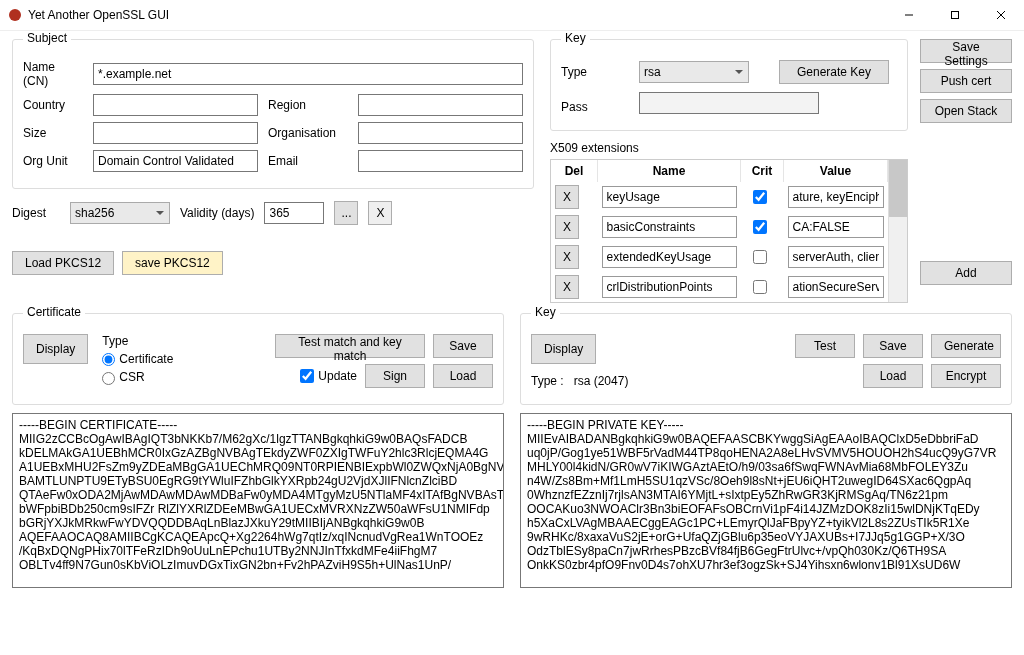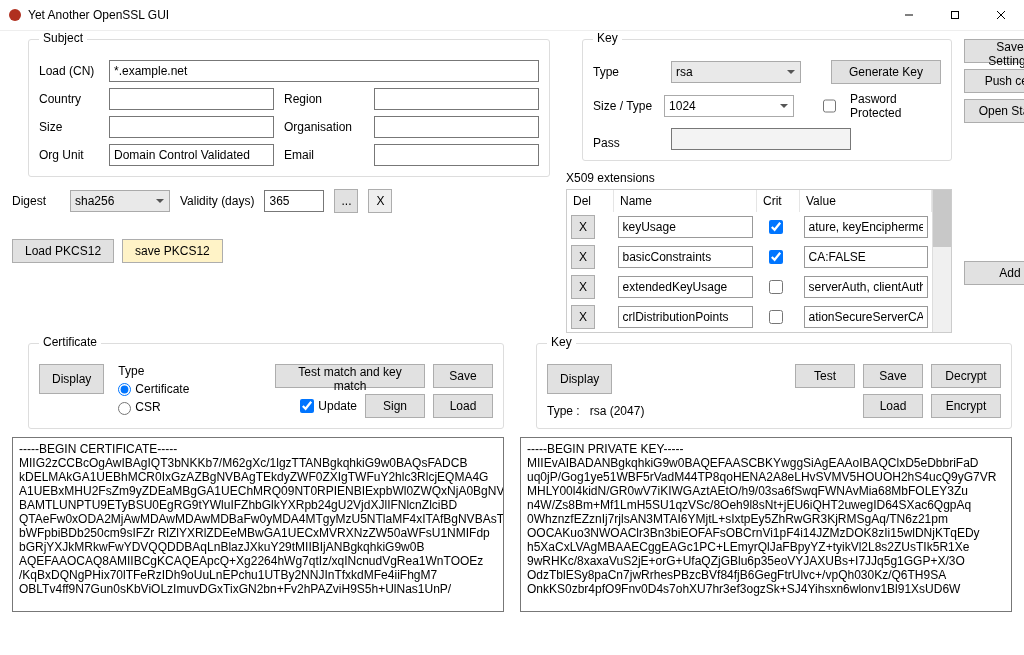--- a/index.html
+++ b/index.html
@@ -30,22 +30,21 @@
   }
   .content {
     padding: 8px 12px;
   }
   .row { display: flex; }
 
   .group {
     border: 1px solid #ddd;
     border-radius: 3px;
     position: relative;
-    padding: 20px 10px 10px 10px;
-    margin-left: 16px;
+    padding: 20px 10px 16px 10px;
   }
   .group > .legend {
     position: absolute;
     top: -9px; left: 10px;
     background: #fff;
     padding: 0 4px;
   }
 
   label.fld {
     display: inline-block;
@@ -114,22 +113,22 @@
   .x509-scroll .thumb {
     background: #c8c8c8; flex: 0 0 40%;
   }
   .x509-scroll .track { flex: 1; }
 
   table.x509 {
     border-collapse: collapse;
     width: 100%;
   }
   table.x509 th {
-    font-weight: normal;
-    text-align: left;
+    font-weight: bold;
+    text-align: center;
     padding: 4px 6px;
     border-right: 1px solid #e5e5e5;
   }
   table.x509 td {
     padding: 3px 4px;
   }
   table.x509 td input[type=text] {
     width: 100%;
     border: 1px solid #999;
   }
@@ -184,21 +183,21 @@
 <div class="content">
 
   <div class="row" style="gap:16px; align-items:flex-start;">
 
     <div style="flex:0 0 440px;">
 
       <div class="group">
         <span class="legend">Subject</span>
 
         <div class="subj-grid">
-          <label class="fld">Load (CN)</label>
+          <label class="fld">Name (CN)</label>
           <input type="text" class="full" value="*.example.net" style="">
 
           <label class="fld">Country</label>
           <input type="text" style="">
           <label class="fld">Region</label>
           <input type="text" style="">
 
           <label class="fld">Size</label>
           <input type="text" style="">
           <label class="fld">Organisation</label>
@@ -235,32 +234,25 @@
     </div>
 
     <div style="flex:1; display:flex; gap:12px; align-items:flex-start;">
 
       <div style="flex:1;">
         <div class="group">
           <span class="legend">Key</span>
 
           <div class="row" style="align-items:center; gap:10px; margin-bottom:8px;">
             <label class="fld" style="width:68px">Type</label>
-            <span class="select-wrap"><select style="width:130px"><option>rsa</option></select></span>
+            <span class="select-wrap"><select style="width:110px"><option>rsa</option></select></span>
             <span style="width:10px"></span>
             <button class="win" style="width:110px">Generate Key</button>
           </div>
 
-          <div class="row" style="align-items:center; gap:10px; margin-bottom:8px;">
-            <label class="fld" style="width:68px">Size / Type</label>
-            <span class="select-wrap"><select style="width:130px; background:#fff;"><option>1024</option></select></span>
-            <span style="width:10px"></span>
-            <input type="checkbox" style="">
-            <label>Pasword Protected</label>
-          </div>
 
           <div class="row" style="align-items:flex-end; gap:10px;">
             <label class="fld" style="width:68px">Pass</label>
             <input type="text" style="width: 180px; background: rgb(243, 243, 243);">
           </div>
         </div>
 
         <div style="height:10px"></div>
 
         <div>
@@ -357,21 +349,21 @@
       <div class="row" style="align-items:flex-start; gap:14px;">
         <div>
           <button class="win" style="height:30px">Display</button>
           <div style="margin-top:10px; white-space:pre">Type :   rsa (2047)</div>
         </div>
         <div style="flex:1"></div>
         <div>
           <div class="row" style="gap:8px; justify-content:flex-end;">
             <button class="win" style="width:60px">Test</button>
             <button class="win" style="width:60px">Save</button>
-            <button class="win" style="width:70px">Decrypt</button>
+            <button class="win" style="width:70px">Generate</button>
           </div>
           <div class="row" style="gap:8px; margin-top:6px; justify-content:flex-end;">
             <button class="win" style="width:60px">Load</button>
             <button class="win" style="width:70px">Encrypt</button>
           </div>
         </div>
       </div>
     </div>
 
   </div>

